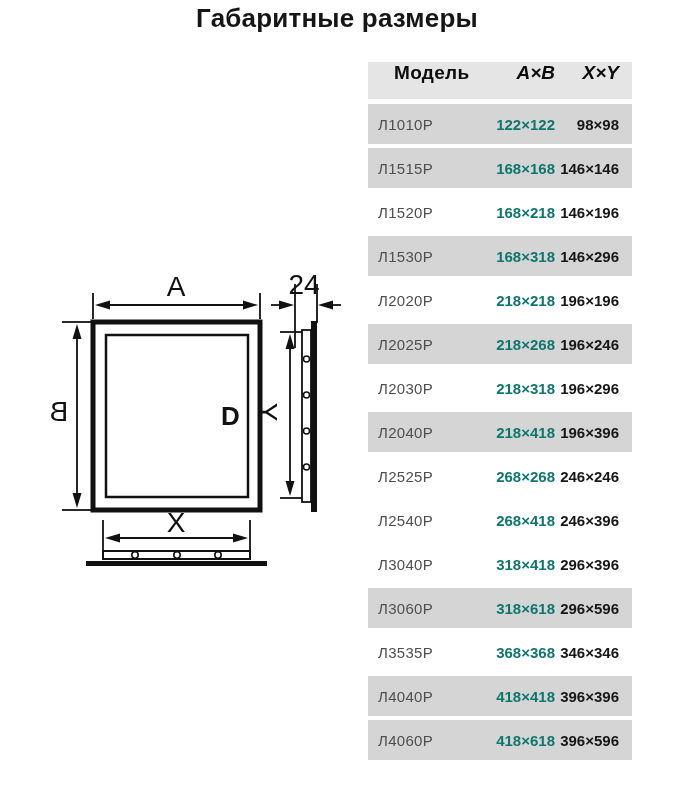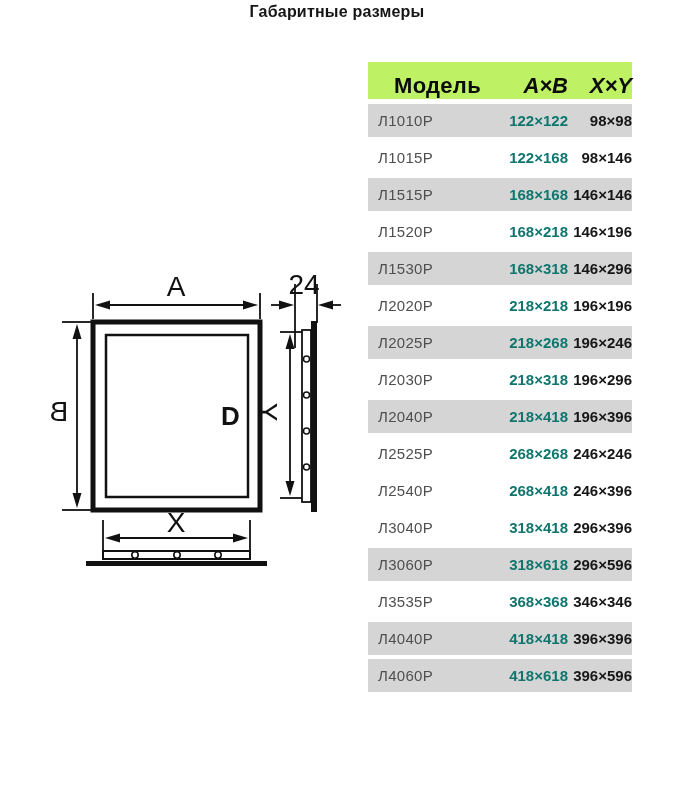--- a/index.html
+++ b/index.html
@@ -7,62 +7,62 @@
     width: 678px; height: 799px;
     background: #ffffff;
     font-family: "Liberation Sans", sans-serif;
     position: relative;
     overflow: hidden;
   }
   .page-title {
     position: absolute;
     top: 3px; left: 0; width: 674px;
     text-align: center;
-    font-size: 16px;
+    font-size: 26px;
     font-weight: bold;
     color: #151515;
     letter-spacing: 0.2px;
   }
   .drawing-svg {
     position: absolute;
     left: 30px; top: 258px;
     width: 320px; height: 322px;
   }
   .drawing-svg text {
     font-family: "Liberation Sans", sans-serif;
     fill: #111;
   }
   .dim-table {
     position: absolute;
     left: 368px; top: 62px;
     width: 264px;
   }
   .t-head {
     height: 37px;
-    background: #bef264;
+    background: #e5e5e5;
     display: flex;
-    align-items: flex-end;
+    align-items: flex-start;
     margin-bottom: 5px;
-    font-size: 22px;
+    font-size: 19px;
     font-weight: bold;
     color: #0c0c0c;
   }
   .t-row {
-    height: 33px;
+    height: 40px;
     display: flex;
     align-items: center;
     margin-bottom: 4px;
     font-size: 15px;
     background: #ffffff;
   }
   .t-row.alt { background: #d5d5d5; }
   .c-model { flex: 1; padding-left: 10px; color: #4f4f4f; letter-spacing: 0.3px; }
   .t-head .c-model { padding-left: 26px; color: #0c0c0c; }
   .c-ab { width: 82px; text-align: right; font-weight: bold; color: #0f766e; }
-  .c-xy { width: 64px; text-align: right; font-weight: bold; color: #161616; }
+  .c-xy { width: 64px; text-align: right; font-weight: bold; color: #161616; padding-right: 13px; }
   .t-head .c-ab, .t-head .c-xy { color: #0c0c0c; font-style: italic; }
 </style>
 </head>
 <body>
 
 <div class="page-title">Габаритные размеры</div>
 
 <svg class="drawing-svg" viewBox="30 258 320 322" xmlns="http://www.w3.org/2000/svg">
 
   <rect x="93" y="322" width="167" height="188" fill="#ffffff" stroke="#111" stroke-width="5"></rect>
@@ -133,25 +133,20 @@
     <span class="c-model">Модель</span>
     <span class="c-ab">A×B</span>
     <span class="c-xy">X×Y</span>
   </div>
 
   <div class="t-row alt">
     <span class="c-model">Л1010Р</span>
     <span class="c-ab">122×122</span>
     <span class="c-xy">98×98</span>
   </div>
-  <div class="t-row">
-    <span class="c-model">Л1015Р</span>
-    <span class="c-ab">122×168</span>
-    <span class="c-xy">98×146</span>
-  </div>
   <div class="t-row alt">
     <span class="c-model">Л1515Р</span>
     <span class="c-ab">168×168</span>
     <span class="c-xy">146×146</span>
   </div>
   <div class="t-row">
     <span class="c-model">Л1520Р</span>
     <span class="c-ab">168×218</span>
     <span class="c-xy">146×196</span>
   </div>

